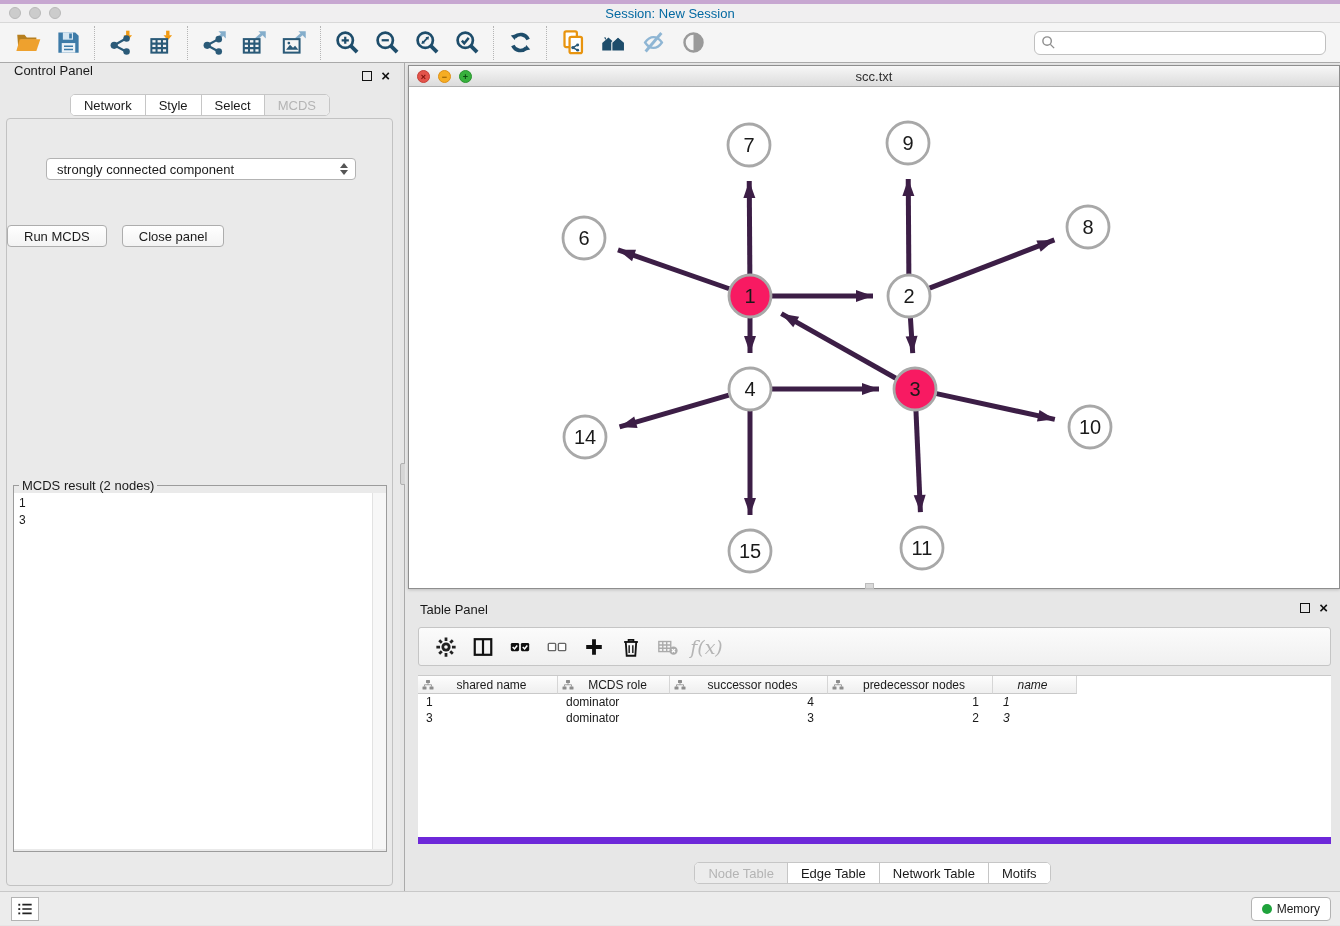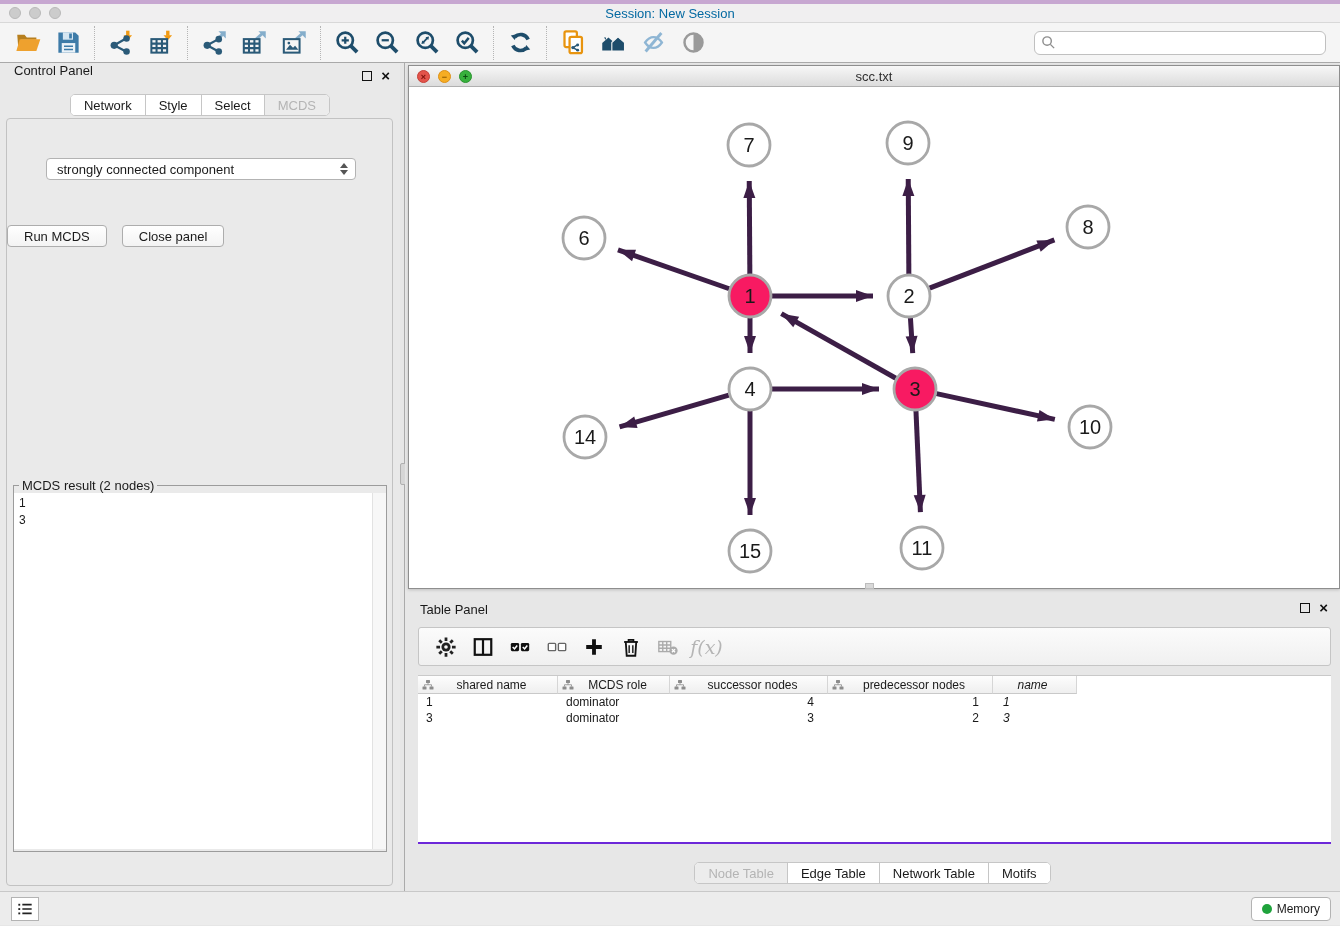--- a/index.html
+++ b/index.html
@@ -79,21 +79,21 @@
   
   .tp-header { position:absolute; left:0; top:536px; width:100%; height:22px; }
   .tp-title { position:absolute; left:15px; top:3px; font-size:13px; }
   .tp-hicons { position:absolute; right:12px; top:3px; display:flex; gap:9px; align-items:center; }
 
   .tp-toolbar { position:absolute; left:13px; top:564px; width:913px; height:39px; background:linear-gradient(#fbfbfb,#f0f0f0); border:1px solid #c5c5c5; border-radius:3px; display:flex; align-items:center; padding-left:8px; }
   .tpbtn { width:37px; height:32px; display:flex; align-items:center; justify-content:center; }
   .tpbtn svg { width:22px; height:22px; }
   .fx-label { font-family:"DejaVu Serif", serif; font-style:italic; font-size:19px; color:#b5b5b5; padding-left:4px; }
 
-  .data-table { position:absolute; left:13px; top:612px; width:913px; height:169px; background:#ffffff; border-top:1px solid #c9c9c9; border-bottom:2px solid #6d28d9; }
+  .data-table { position:absolute; left:13px; top:612px; width:913px; height:169px; background:#ffffff; border-top:1px solid #c9c9c9; border-bottom:7px solid #6d28d9; }
   .thead { display:flex; height:18px; }
   .th { display:flex; align-items:center; background:linear-gradient(#fdfdfd,#efefef); border-right:1px solid #d6d6d6; border-bottom:1px solid #c9c9c9; font-size:12px; padding-left:4px; }
   .th .org-icon { width:12px; height:12px; flex:0 0 12px; }
   .th span { flex:1; text-align:center; padding-right:8px; }
   .c0 { width:140px; } .c1 { width:112px; } .c2 { width:158px; } .c3 { width:165px; } .c4 { width:84px;font-style:italic; }
   .tr { display:flex; height:16px; }
   .td { font-size:12px; line-height:16px; overflow:hidden; white-space:nowrap; }
   .td.a-l { padding-left:8px; text-align:left; }
   .td.a-r { padding-right:14px; text-align:right; }
   .td.name-col { padding-left:10px; text-align:left; }

